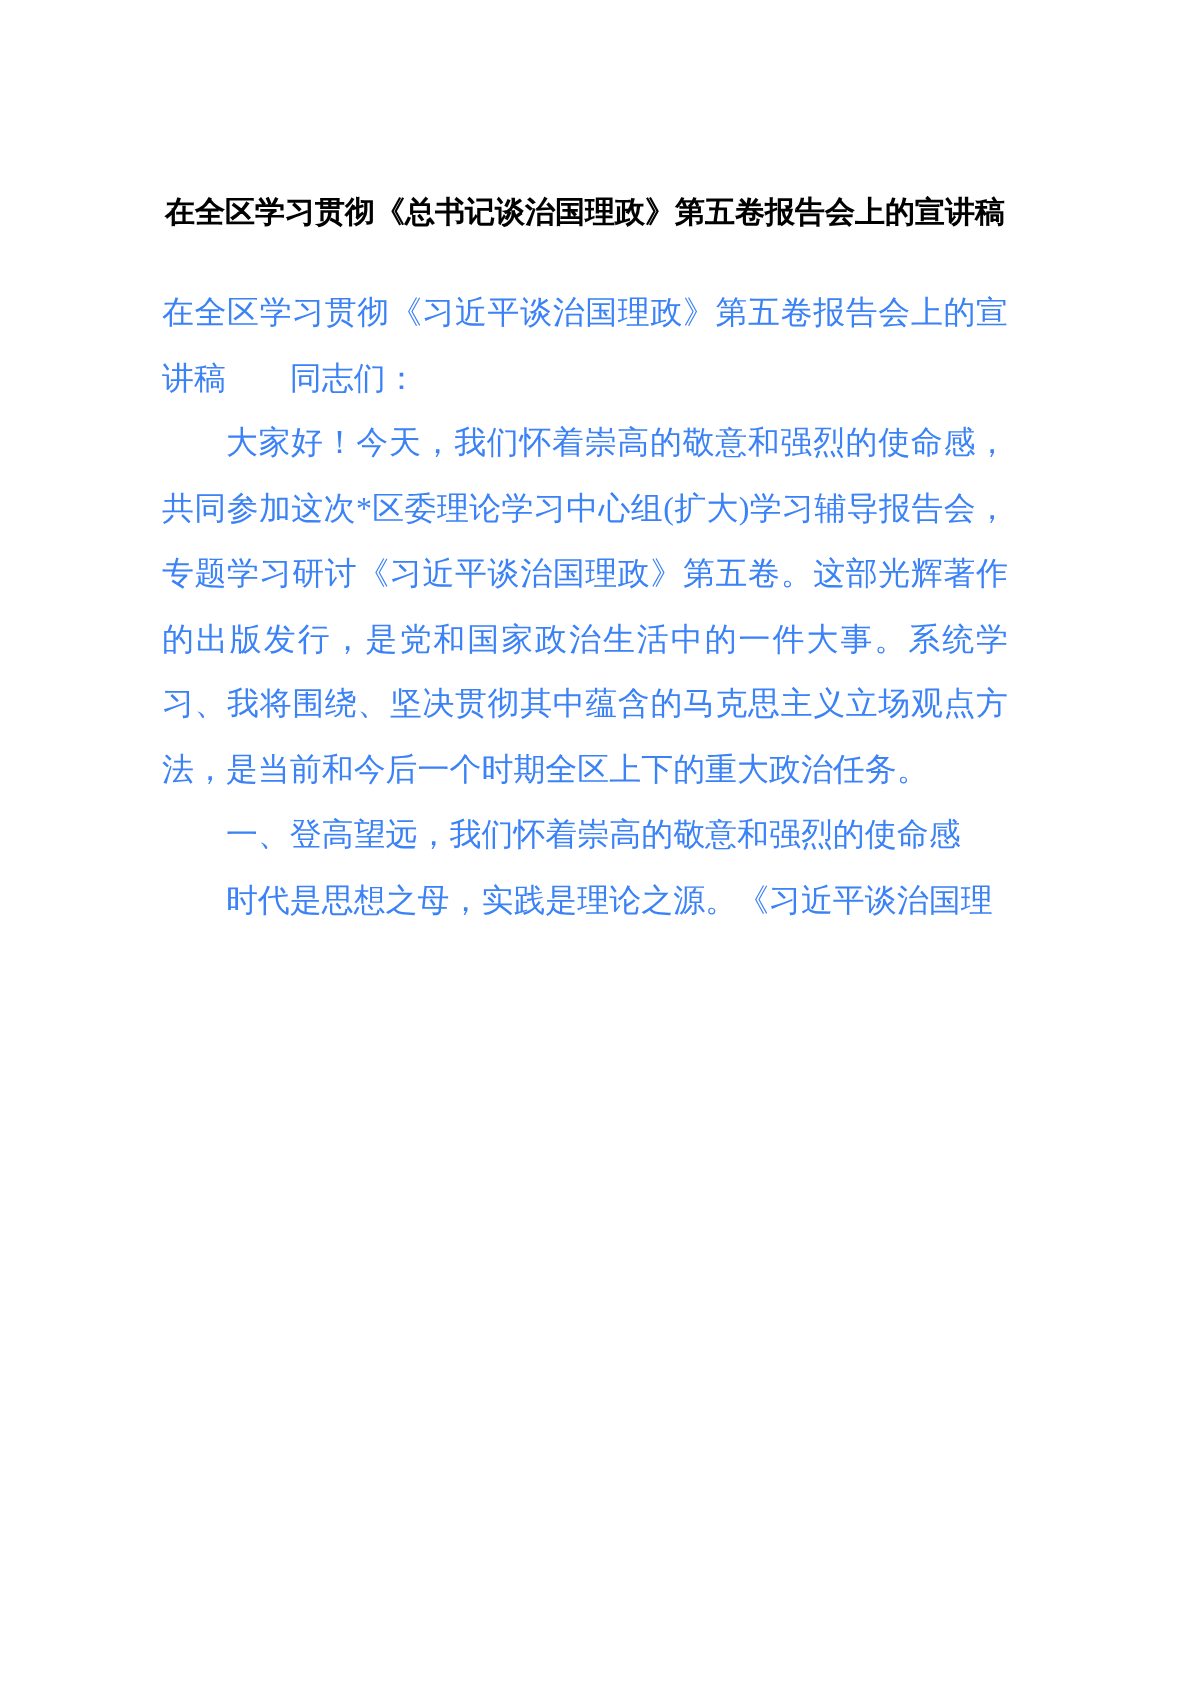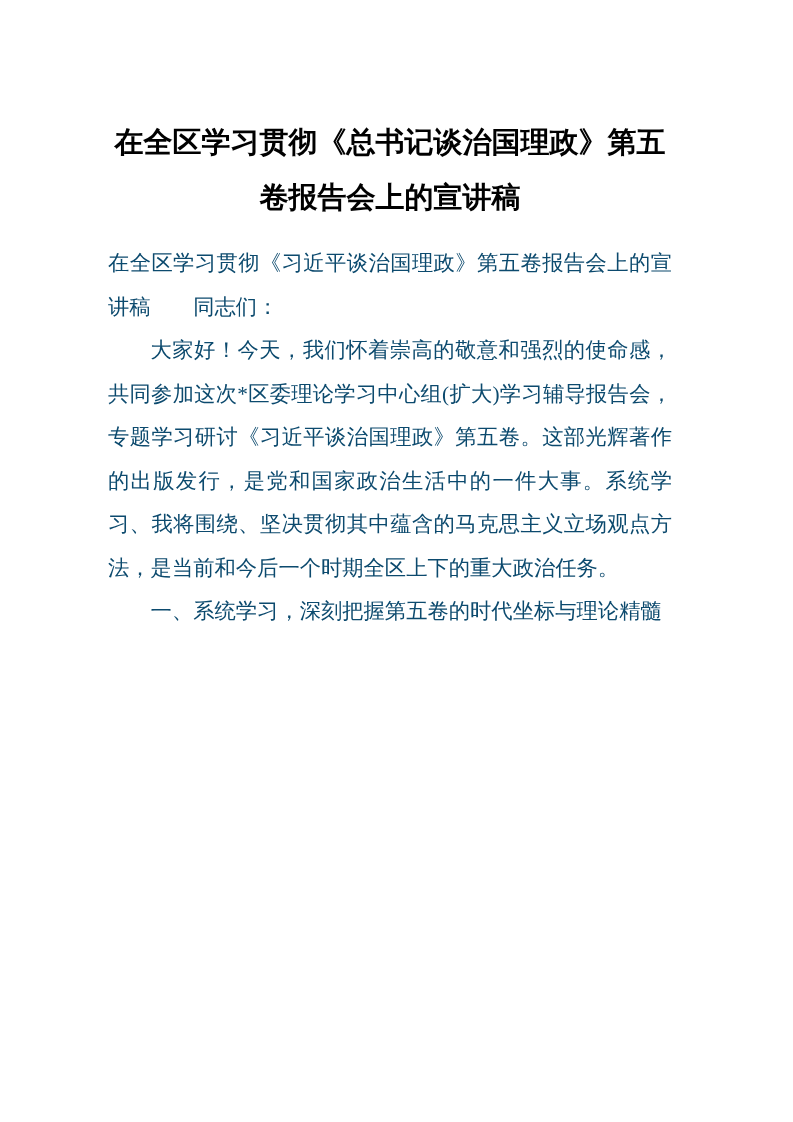--- a/index.html
+++ b/index.html
@@ -10,43 +10,44 @@
     margin: 0;
     background: #ffffff;
     box-sizing: border-box;
     padding: 115px 121px 0 108px;
     overflow: hidden;
     font-family: "Liberation Serif", "DejaVu Serif", serif;
     color: #000000;
   }
   .doc-title {
     margin: 0 0 17px 0;
-    font-size: 29px;
+    font-size: 20px;
     line-height: 55px;
     font-weight: 700;
     text-align: center;
     letter-spacing: 0px;
     color: #000000;
   }
   .doc-body { width: 564px; }
   .para {
     margin: 0;
     font-size: 21.3px;
     line-height: 43.5px;
     text-align: justify;
     text-justify: inter-ideograph;
     letter-spacing: 0px;
-    color: #0c4a6e;
+    color: #3b82f6;
     word-break: break-all;
   }
   .para.indent { text-indent: 2em; }
 </style>
 </head>
 <body>
 
 <div class="page">
   <h1 class="doc-title">在全区学习贯彻《总书记谈治国理政》第五卷报告会上的宣讲稿</h1>
   <div class="doc-body">
       <p class="para">在全区学习贯彻《习近平谈治国理政》第五卷报告会上的宣讲稿　　同志们：</p>
       <p class="para indent">大家好！今天，我们怀着崇高的敬意和强烈的使命感，共同参加这次*区委理论学习中心组(扩大)学习辅导报告会，专题学习研讨《习近平谈治国理政》第五卷。这部光辉著作的出版发行，是党和国家政治生活中的一件大事。系统学习、我将围绕、坚决贯彻其中蕴含的马克思主义立场观点方法，是当前和今后一个时期全区上下的重大政治任务。</p>
-      <p class="para indent">一、系统学习，深刻把握第五卷的时代坐标与理论精髓</p>
+      <p class="para indent">一、登高望远，我们怀着崇高的敬意和强烈的使命感</p>
+      <p class="para indent">时代是思想之母，实践是理论之源。《习近平谈治国理</p>
     </div>
 </div>
 
 </body></html>

